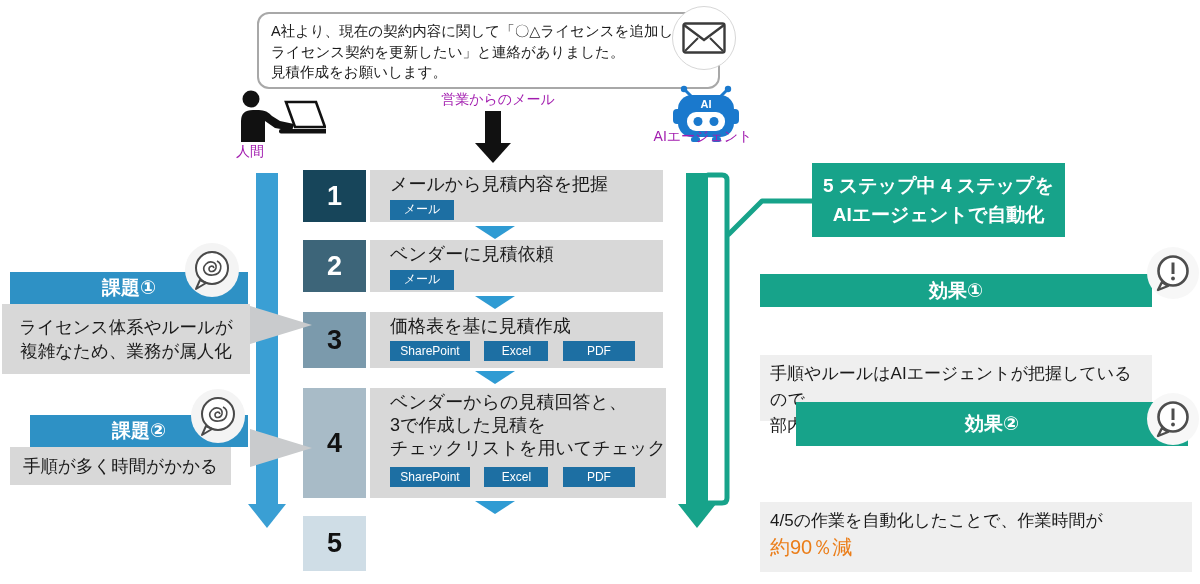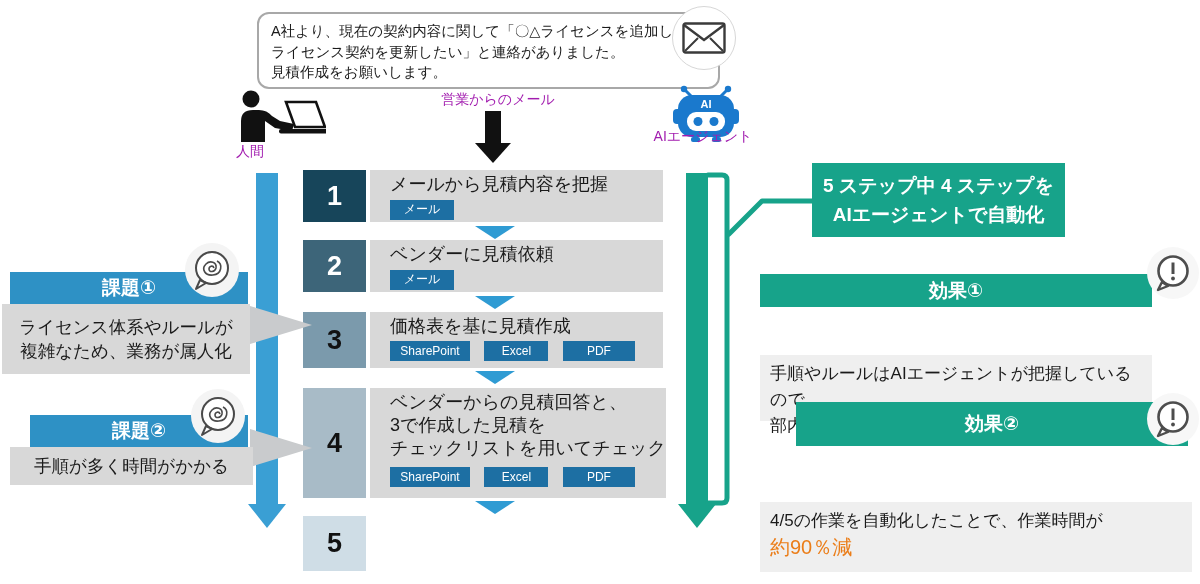--- a/index.html
+++ b/index.html
@@ -199,21 +199,21 @@
     <circle cx="28" cy="28" r="27" fill="#f4f4f4"></circle>
     <circle cx="28" cy="26" r="16" fill="#fff" stroke="#4a4a4a" stroke-width="2"></circle>
     <path d="M16 38 L12 47 L22 41 Z" fill="#fff" stroke="#4a4a4a" stroke-width="2" stroke-linejoin="round"></path>
     <path d="M33 19 C39 22 38 32 29 33 C21 34 17 27 22 22 C26 18 33 20 32 26 C31 30 25 31 25 27 C25 24 29 23 30 26" fill="none" stroke="#4a4a4a" stroke-width="1.6"></path>
   </svg>
 
   <div class="abs pointer" style="left:250px;top:429px;"></div>
   <div class="abs issue-header" style="left:30px;top:415px;width:218px;height:32px;">
     <span>課題②</span>
   </div>
-  <div class="abs issue-body" style="left:10px;top:447px;width:243px;height:38px;">
+  <div class="abs issue-body" style="left:10px;top:447px;width:221px;height:38px;">
     <div>手順が多く時間がかかる</div>
   </div>
   <svg class="abs" style="left:190px;top:388px;" width="56" height="56" viewBox="0 0 56 56">
     <circle cx="28" cy="28" r="27" fill="#f4f4f4"></circle>
     <circle cx="28" cy="26" r="16" fill="#fff" stroke="#4a4a4a" stroke-width="2"></circle>
     <path d="M16 38 L12 47 L22 41 Z" fill="#fff" stroke="#4a4a4a" stroke-width="2" stroke-linejoin="round"></path>
     <path d="M33 19 C39 22 38 32 29 33 C21 34 17 27 22 22 C26 18 33 20 32 26 C31 30 25 31 25 27 C25 24 29 23 30 26" fill="none" stroke="#4a4a4a" stroke-width="1.6"></path>
   </svg>
 
   <div class="abs effect-header" style="left:760px;top:274px;width:392px;height:33px;">

